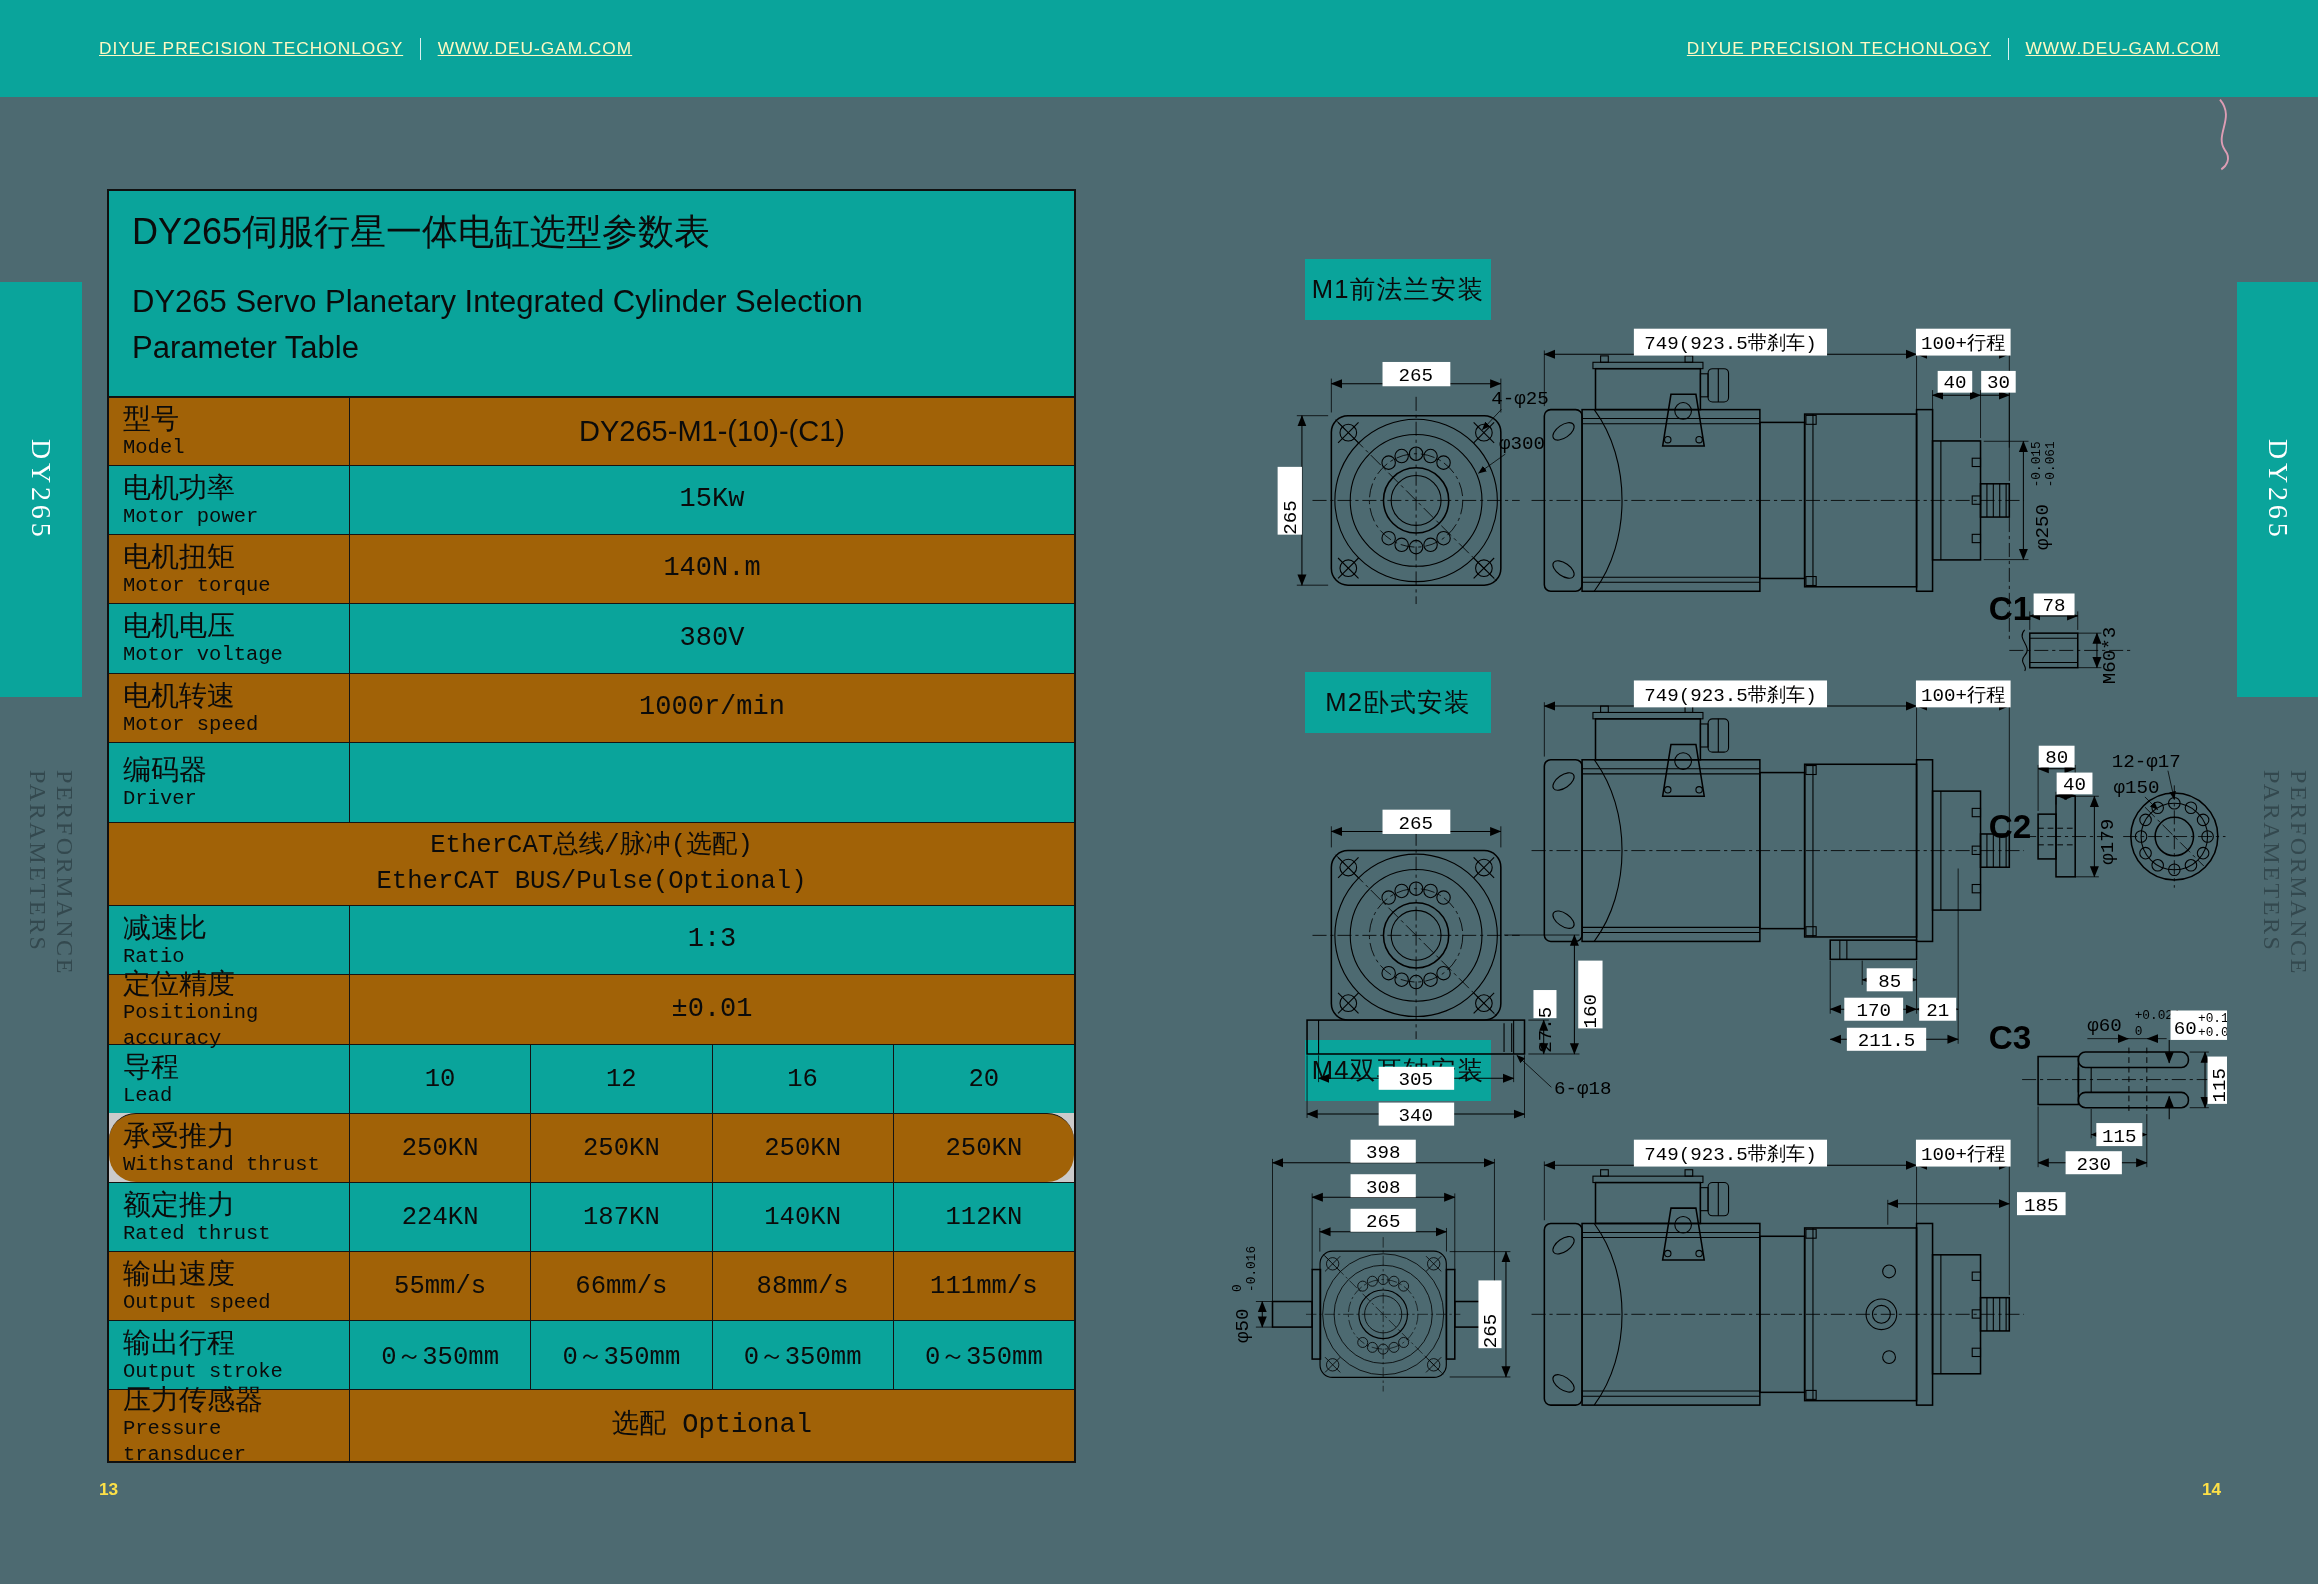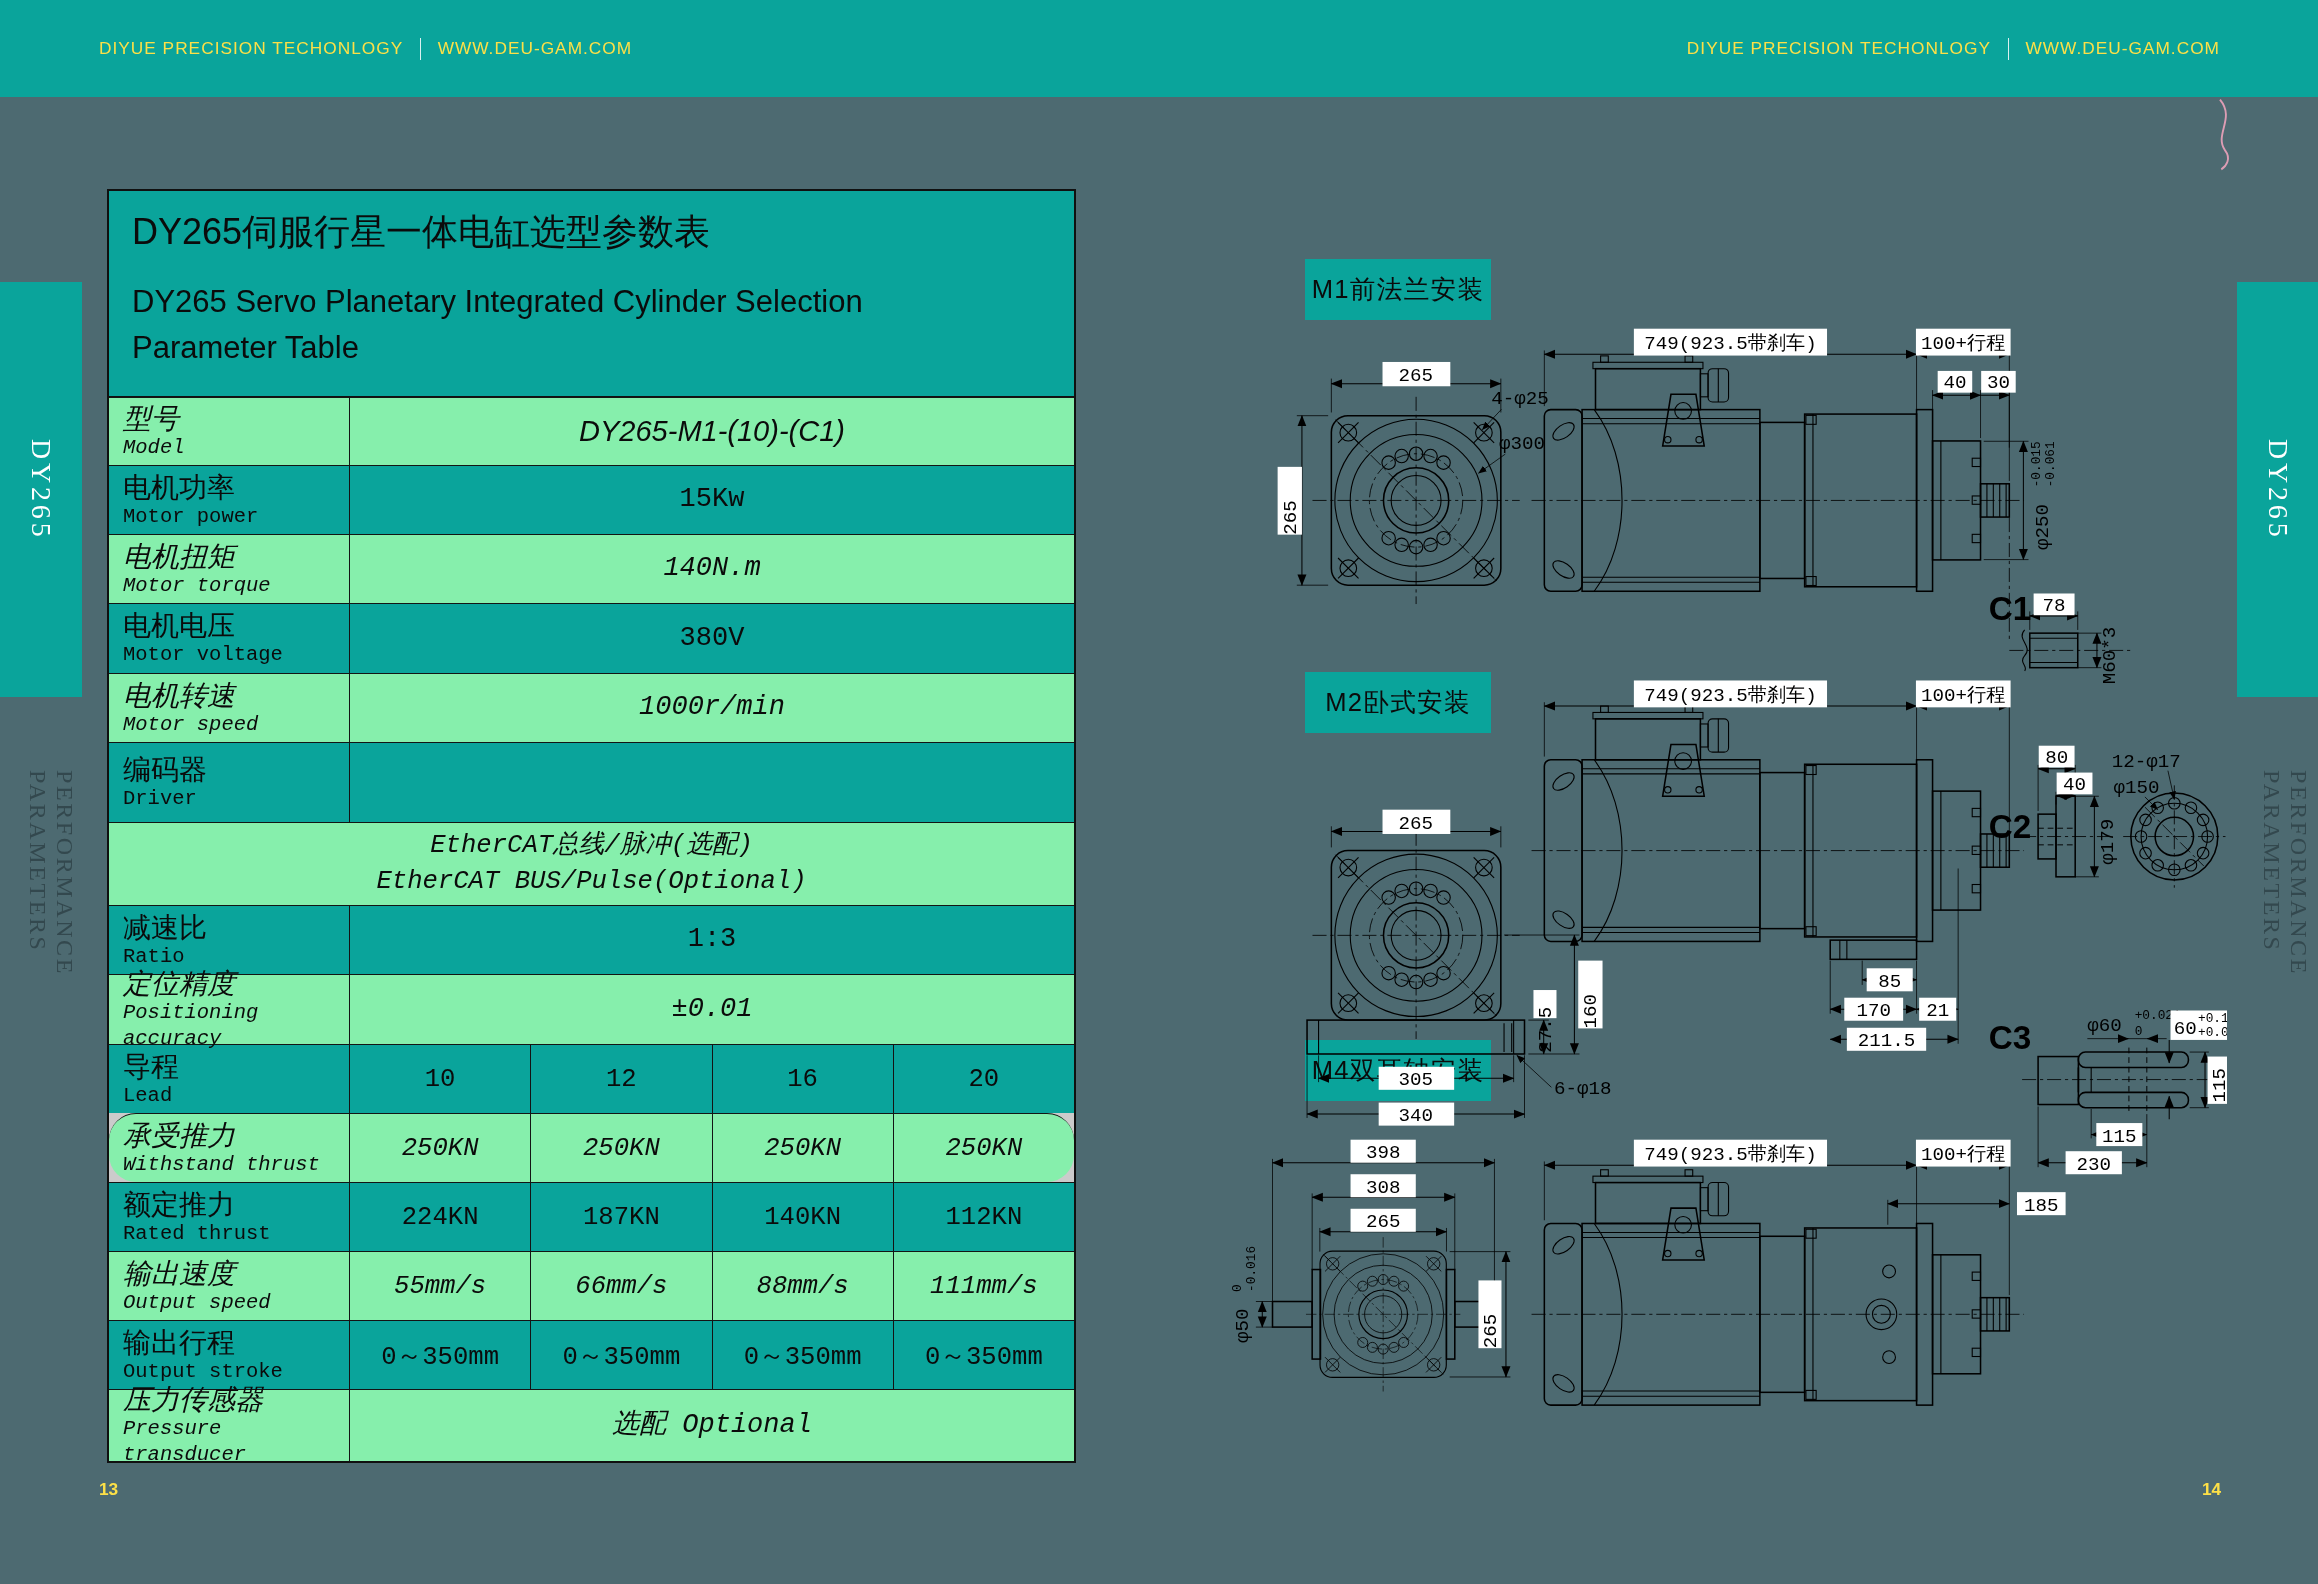--- a/index.html
+++ b/index.html
@@ -1,39 +1,39 @@
 <!DOCTYPE html>
 <html style="font-size:10.2px"><head>
 <meta charset="utf-8">
 <style>
   html,body{margin:0;padding:0;}
   body{width:2319px;height:1584px;position:relative;overflow:hidden;
        background:#4d6a71;font-family:"Liberation Sans",sans-serif;}
   .abs{position:absolute;}
   
   #topbar{left:0;top:0;width:2319px;height:97px;background:#0aa49b;}
-  .hdr{top:0;height:97px;display:flex;align-items:center;gap:16.6px;color:#fde047;
-       font-size:17.3px;letter-spacing:1px;font-family:"Liberation Sans",sans-serif;}
+  .hdr{top:0;height:97px;display:flex;align-items:center;gap:16.6px;color:#fef9c3;
+       font-size:17.3px;letter-spacing:1px;font-family:"Liberation Sans",sans-serif;text-decoration:underline;}
   .hdr .sep{width:1.3px;height:22px;background:rgba(255,255,255,.85);}
   
   .tab{width:82px;height:415px;top:282px;background:#0aa49b;display:flex;align-items:center;justify-content:center;}
   .vtext{writing-mode:vertical-rl;color:#fff;font-family:"Liberation Serif",serif;
          font-size:28px;letter-spacing:3.8px;}
   .wmark{writing-mode:vertical-rl;color:rgba(35,52,57,.62);font-family:"Liberation Serif",serif;
          font-size:24px;letter-spacing:2.6px;top:770px;height:307px;}
   .pageno{font-size:17.3px;color:#fde047;font-weight:bold;top:1479px;}
   
   #ptable{left:107px;top:189px;width:969px;background:#cbcbcb;border:2.6px solid #101010;box-sizing:border-box;}
   #ttl{background:#0aa49b;height:206px;border-bottom:1.9px solid #101010;box-sizing:border-box;
        padding:16.6px 0 0 23px;color:#0b0b0b;}
   #ttl .zh{font-size:36px;margin-bottom:22px;}
   #ttl .en{font-size:31px;line-height:1.5;}
   .prow{display:flex;border-top:1.9px solid #141414;box-sizing:border-box;}
   .prow:first-of-type{border-top:none;}
-  .prow.t{background:#0aa49b;} .prow.g{background:#86efac;font-style:italic;}
+  .prow.t{background:#0aa49b;} .prow.g{background:#a16207;}
   .lab{width:241px;flex:0 0 241px;border-right:1.9px solid #141414;box-sizing:border-box;
        display:flex;flex-direction:column;justify-content:center;padding-left:14px;color:#0b0b0b;}
   .lab .zh{font-size:28px;line-height:1.18;}
   .lab .en{font-size:20.5px;font-family:"Liberation Mono",monospace;line-height:1.25;}
   .val{flex:1;display:flex;flex-direction:column;align-items:center;justify-content:center;
        font-family:"Liberation Mono",monospace;font-size:27px;color:#0b0b0b;text-align:center;line-height:1.4;}
   .val4{flex:1;display:flex;}
   .val4 .c{flex:1;display:flex;align-items:center;justify-content:center;
        font-family:"Liberation Mono",monospace;font-size:25.6px;color:#0b0b0b;border-left:1.9px solid #141414;box-sizing:border-box;}
   .val4 .c:first-child{border-left:none;}

